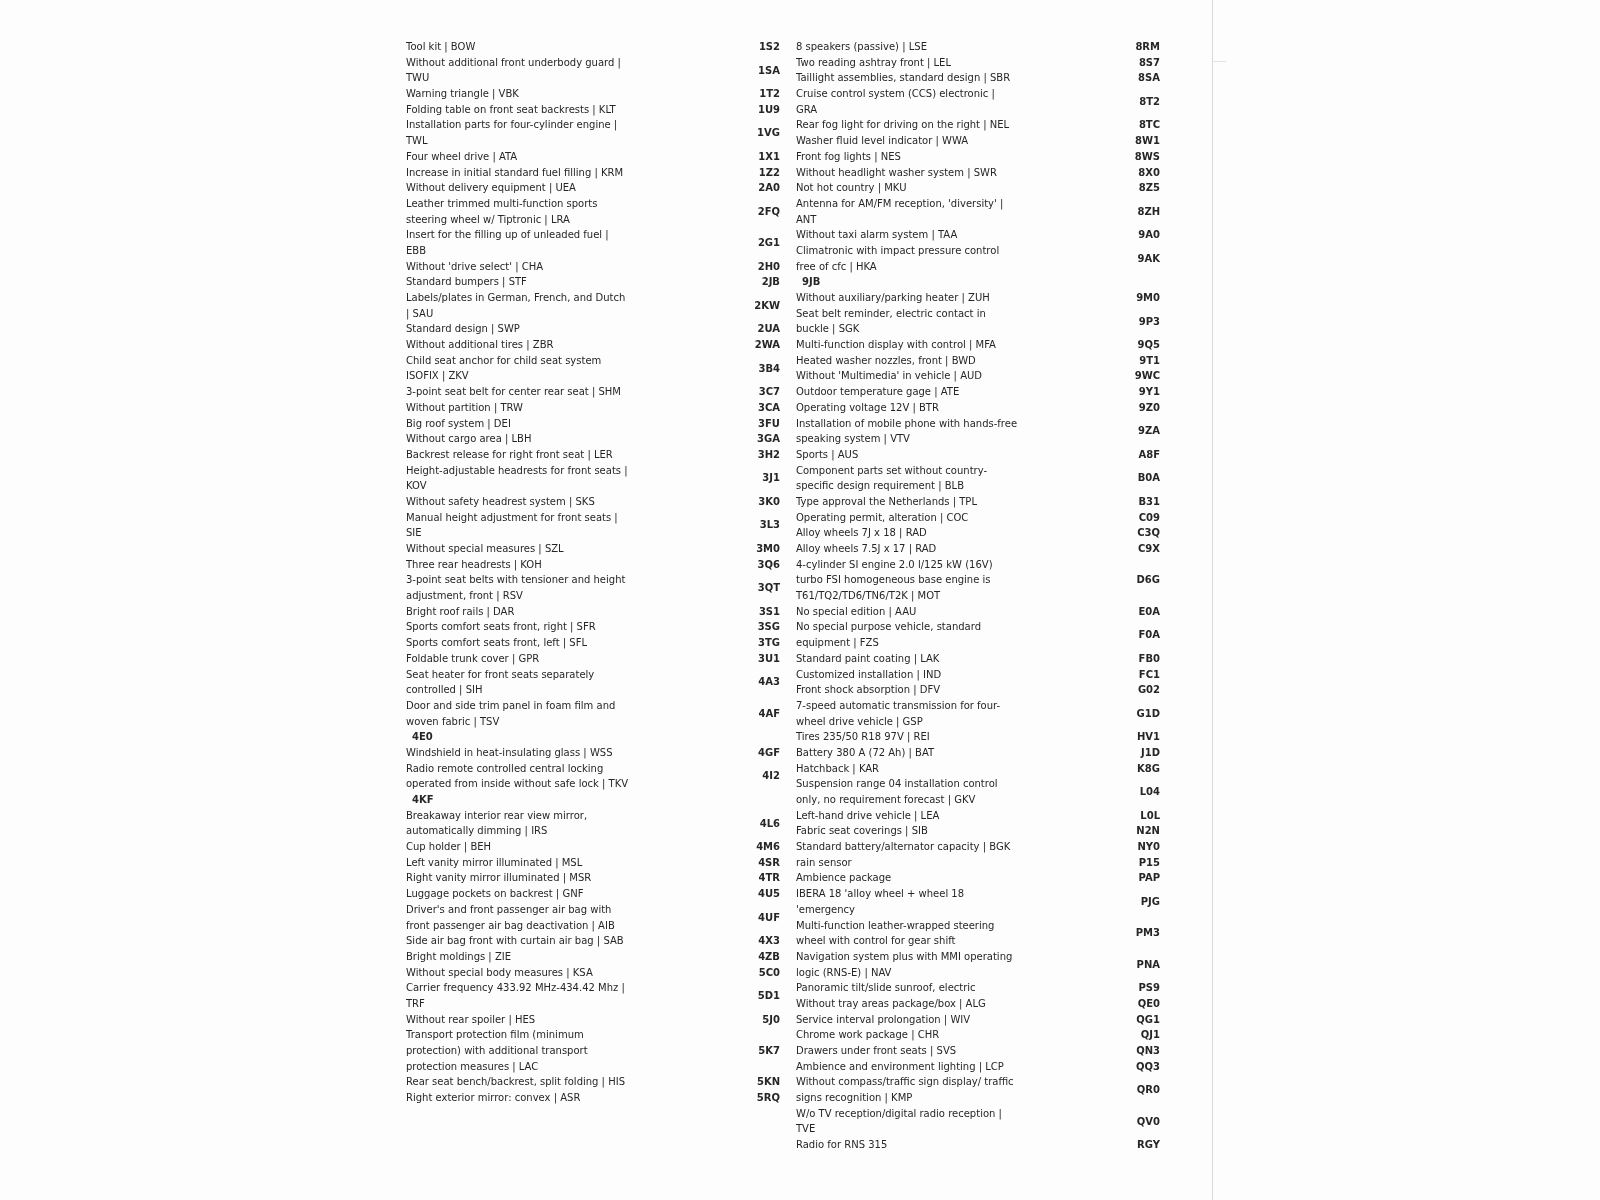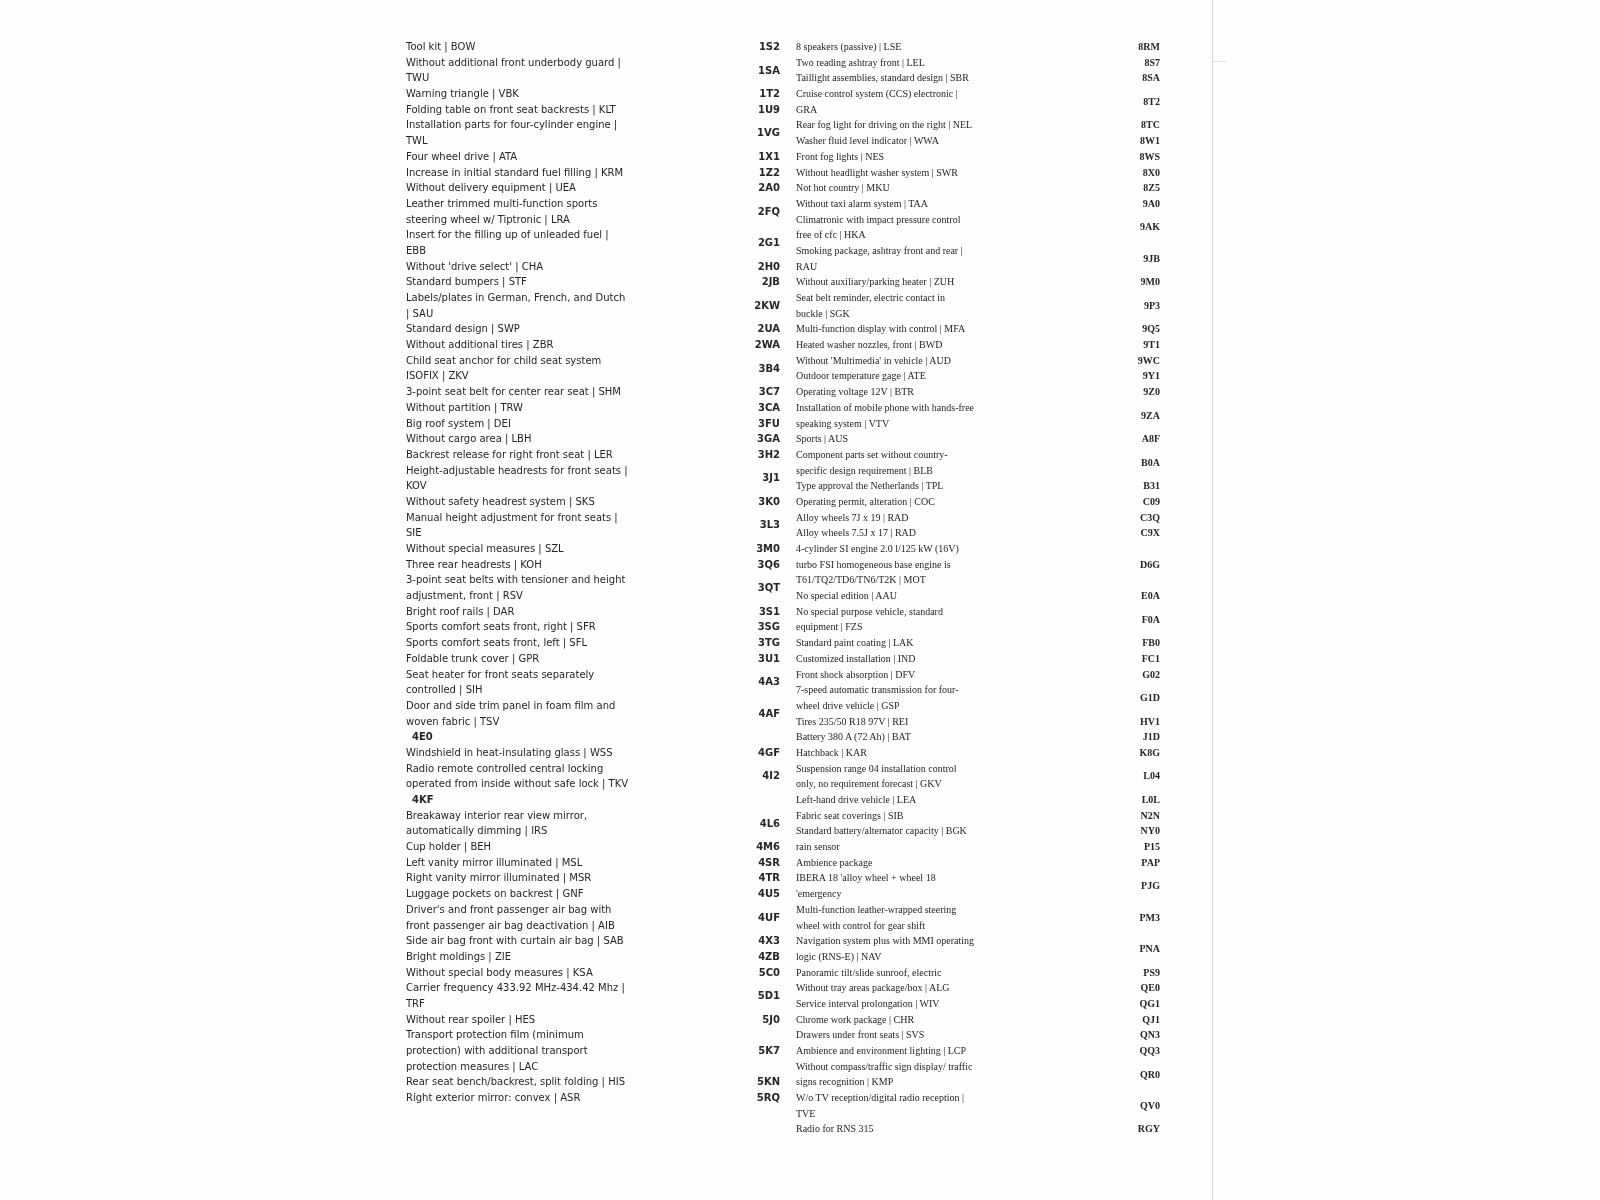--- a/index.html
+++ b/index.html
@@ -26,21 +26,20 @@
     line-height: 15.68px;
     color: #262626;
   }
   .col-left {
     left: 406px;
     width: 374px;
   }
   .col-right {
     left: 796px;
     width: 364px;
-    font-family: Liberation Serif, serif;
   }
   .option-row {
     display: flex;
     justify-content: space-between;
     align-items: center;
   }
   .option-desc {
     white-space: pre-line;
     max-width: 318px;
   }
@@ -324,31 +323,34 @@
       </div>
       <div class="option-row">
         <span class="option-desc">Without headlight washer system | SWR</span>
         <span class="option-code">8X0</span>
       </div>
       <div class="option-row">
         <span class="option-desc">Not hot country | MKU</span>
         <span class="option-code">8Z5</span>
       </div>
       <div class="option-row">
+        <span class="option-desc">Antenna for AM/FM reception, 'diversity' |
+ANT</span>
+        <span class="option-code">8ZH</span>
+      </div>
+      <div class="option-row">
         <span class="option-desc">Without taxi alarm system | TAA</span>
         <span class="option-code">9A0</span>
       </div>
       <div class="option-row">
         <span class="option-desc">Climatronic with impact pressure control
 free of cfc | HKA</span>
         <span class="option-code">9AK</span>
       </div>
       <div class="option-row">
-        <span class="option-desc">Smoking package, ashtray front and rear |
-RAU</span>
         <span class="option-code">9JB</span>
       </div>
       <div class="option-row">
         <span class="option-desc">Without auxiliary/parking heater | ZUH</span>
         <span class="option-code">9M0</span>
       </div>
       <div class="option-row">
         <span class="option-desc">Seat belt reminder, electric contact in
 buckle | SGK</span>
         <span class="option-code">9P3</span>
@@ -389,21 +391,21 @@
       </div>
       <div class="option-row">
         <span class="option-desc">Type approval the Netherlands | TPL</span>
         <span class="option-code">B31</span>
       </div>
       <div class="option-row">
         <span class="option-desc">Operating permit, alteration | COC</span>
         <span class="option-code">C09</span>
       </div>
       <div class="option-row">
-        <span class="option-desc">Alloy wheels 7J x 19 | RAD</span>
+        <span class="option-desc">Alloy wheels 7J x 18 | RAD</span>
         <span class="option-code">C3Q</span>
       </div>
       <div class="option-row">
         <span class="option-desc">Alloy wheels 7.5J x 17 | RAD</span>
         <span class="option-code">C9X</span>
       </div>
       <div class="option-row">
         <span class="option-desc">4-cylinder SI engine 2.0 l/125 kW (16V)
 turbo FSI homogeneous base engine is
 T61/TQ2/TD6/TN6/T2K | MOT</span>

